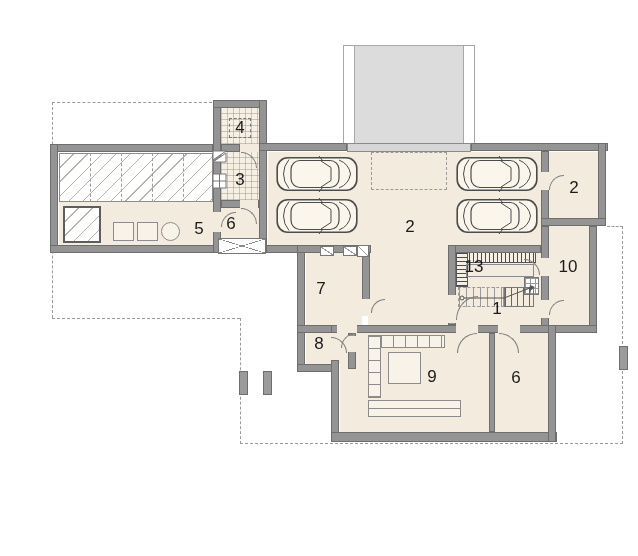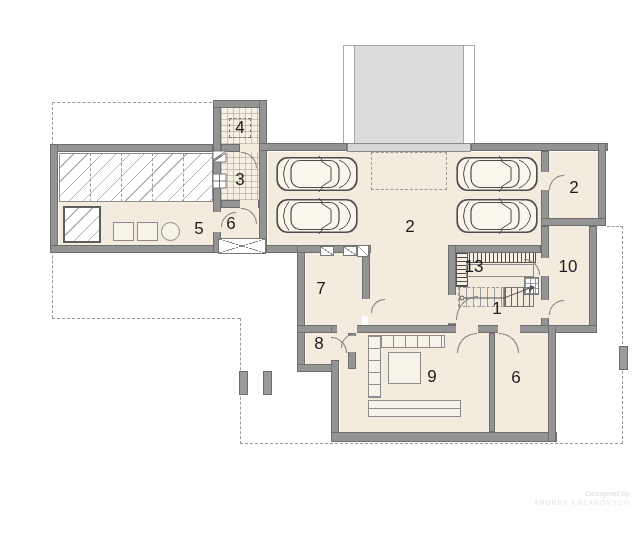--- a/index.html
+++ b/index.html
@@ -246,18 +246,14 @@
   <div class="label" style="left:199px;top:229px;">5</div>
   <div class="label" style="left:231px;top:224px;">6</div>
   <div class="label" style="left:321px;top:289px;">7</div>
   <div class="label" style="left:319px;top:344px;">8</div>
   <div class="label" style="left:432px;top:377px;">9</div>
   <div class="label" style="left:516px;top:378px;">6</div>
   <div class="label" style="left:568px;top:267px;">10</div>
   <div class="label" style="left:574px;top:188px;">2</div>
   <div class="label" style="left:474px;top:267px;">13</div>
 
-  <div class="watermark" style="left:510px;top:489px;width:120px;">
-    <div class="wm1">Designed by</div>
-    <div class="wm2">Andrey Kazanovych</div>
-  </div>
 
 </div>
 
 </body></html>

